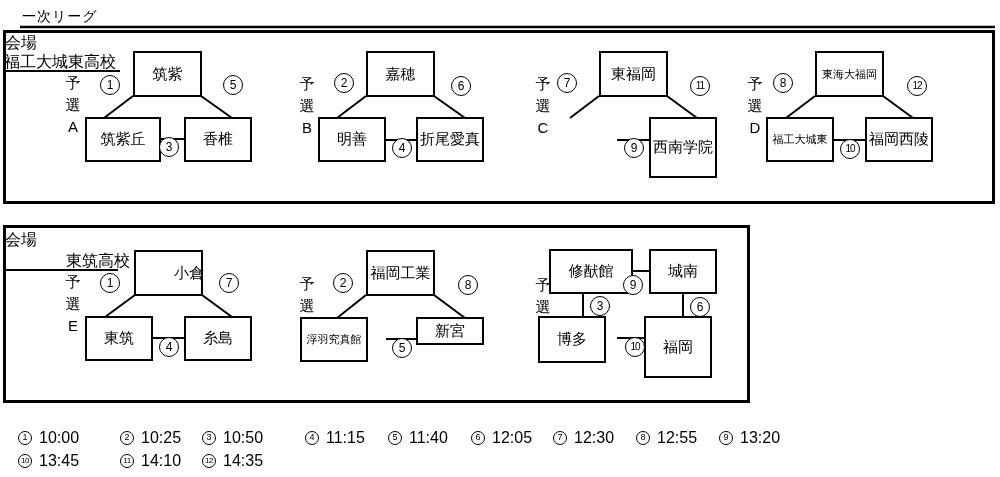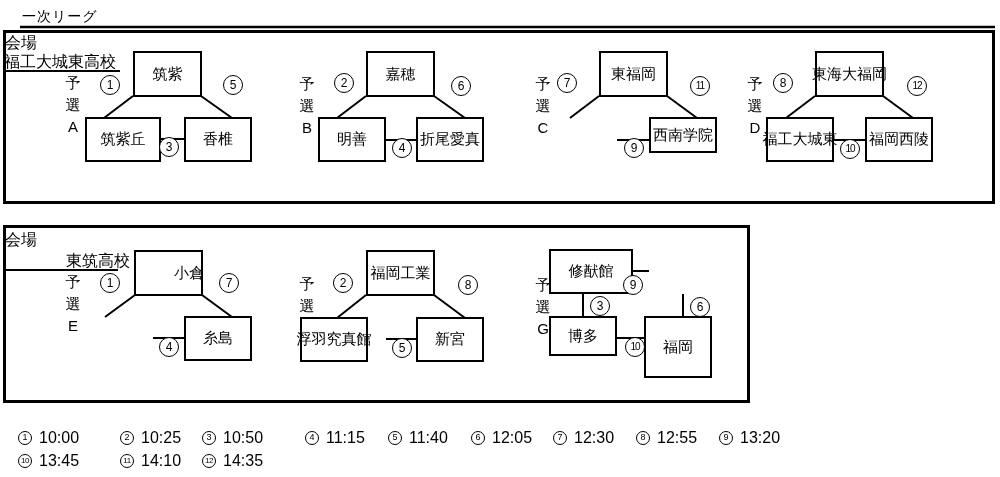--- a/index.html
+++ b/index.html
@@ -6,21 +6,21 @@
   .page{position:relative;width:1000px;height:477px;background:#ffffff;
         font-family:"Liberation Sans","DejaVu Sans",sans-serif;color:#000;overflow:hidden;}
   .lines{position:absolute;left:0;top:0;pointer-events:none;}
   .title{position:absolute;left:22px;top:8px;font-size:14px;letter-spacing:1px;white-space:nowrap;}
   .vbox{position:absolute;border:3px solid #000;box-sizing:border-box;background:transparent;}
   .vlabel{position:absolute;font-size:16px;white-space:nowrap;}
   .glabel{position:absolute;width:22px;text-align:center;font-size:15px;line-height:22px;}
   .glabel span{display:block;}
   .tbox{position:absolute;border:2px solid #000;box-sizing:border-box;background:#fff;
         display:flex;align-items:center;justify-content:center;font-size:15px;white-space:nowrap;}
-  .tbox.small{font-size:15px;}
+  .tbox.small{font-size:11px;}
   .cnum{position:absolute;width:20px;height:20px;border:1.5px solid #000;border-radius:50%;
         box-sizing:border-box;background:#fff;display:flex;align-items:center;justify-content:center;
         font-size:12px;line-height:1;}
   .cnum.two{font-size:10px;letter-spacing:-1px;}
   .sitem{position:absolute;display:flex;align-items:center;gap:7px;height:17px;}
   .scircle{width:14px;height:14px;border:1px solid #000;border-radius:50%;box-sizing:border-box;
         display:flex;align-items:center;justify-content:center;font-size:9px;line-height:1;flex:0 0 auto;}
   .scircle.two{font-size:8px;letter-spacing:-0.5px;}
   .stime{font-size:16px;white-space:nowrap;}
 </style>
@@ -104,21 +104,21 @@
   <div class="cnum" style="left:334px;top:73px;">2</div>
   <div class="cnum" style="left:451px;top:76px;">6</div>
   <div class="cnum" style="left:392px;top:138px;">4</div>
 
   <div class="glabel" style="left:532px;top:73px;">
     <span>予</span>
     <span>選</span>
     <span>C</span>
   </div>
   <div class="tbox" style="left:599px;top:51px;width:69px;height:46px;">東福岡</div>
-  <div class="tbox" style="left:649px;top:117px;width:68px;height:36px;">西南学院</div>
+  <div class="tbox" style="left:649px;top:117px;width:68px;height:61px;">西南学院</div>
   <div class="cnum" style="left:557px;top:73px;">7</div>
   <div class="cnum two" style="left:690px;top:76px;">11</div>
   <div class="cnum" style="left:624px;top:138px;">9</div>
 
   <div class="glabel" style="left:744px;top:73px;">
     <span>予</span>
     <span>選</span>
     <span>D</span>
   </div>
   <div class="tbox small" style="left:815px;top:51px;width:69px;height:46px;">東海大福岡</div>
@@ -131,44 +131,46 @@
   <div class="vbox" style="left:3px;top:225px;width:747px;height:178px;"></div>
   <div class="vlabel" style="left:5px;top:230px;">会場</div>
   <div class="vlabel" style="left:25px;top:251px;margin-left:41px;">東筑高校</div>
 
   <div class="glabel" style="left:62px;top:271px;">
     <span>予</span>
     <span>選</span>
     <span>E</span>
   </div>
   <div class="tbox" style="left:134px;top:250px;width:69px;height:46px;padding-left:41px;">小倉</div>
+  <div class="tbox" style="left:85px;top:316px;width:68px;height:45px;">東筑</div>
   <div class="tbox" style="left:184px;top:316px;width:68px;height:45px;">糸島</div>
   <div class="cnum" style="left:100px;top:273px;">1</div>
   <div class="cnum" style="left:219px;top:273px;">7</div>
   <div class="cnum" style="left:159px;top:337px;">4</div>
 
   <div class="glabel" style="left:296px;top:273px;">
     <span>予</span>
     <span>選</span>
     <span>F</span>
   </div>
   <div class="tbox" style="left:366px;top:250px;width:69px;height:46px;">福岡工業</div>
   <div class="tbox small" style="left:300px;top:317px;width:68px;height:45px;">浮羽究真館</div>
-  <div class="tbox" style="left:416px;top:317px;width:68px;height:45px;">新宮</div>
+  <div class="tbox" style="left:416px;top:317px;width:68px;height:28px;">新宮</div>
   <div class="cnum" style="left:333px;top:273px;">2</div>
   <div class="cnum" style="left:458px;top:275px;">8</div>
   <div class="cnum" style="left:392px;top:338px;">5</div>
 
   <div class="glabel" style="left:532px;top:274px;">
     <span>予</span>
     <span>選</span>
     <span>G</span>
   </div>
   <div class="tbox" style="left:549px;top:249px;width:84px;height:45px;">修猷館</div>
-  <div class="tbox" style="left:549px;top:316px;width:68px;height:40px;">博多</div>
+  <div class="tbox" style="left:649px;top:249px;width:68px;height:45px;">城南</div>
+  <div class="tbox" style="left:538px;top:316px;width:68px;height:47px;">博多</div>
   <div class="tbox" style="left:644px;top:316px;width:68px;height:62px;">福岡</div>
   <div class="cnum" style="left:623px;top:275px;">9</div>
   <div class="cnum" style="left:590px;top:296px;">3</div>
   <div class="cnum" style="left:690px;top:297px;">6</div>
   <div class="cnum two" style="left:625px;top:337px;">10</div>
 
   <div class="sitem" style="left:18px;top:429px;">
     <span class="scircle">1</span>
     <span class="stime">10:00</span>
   </div>

